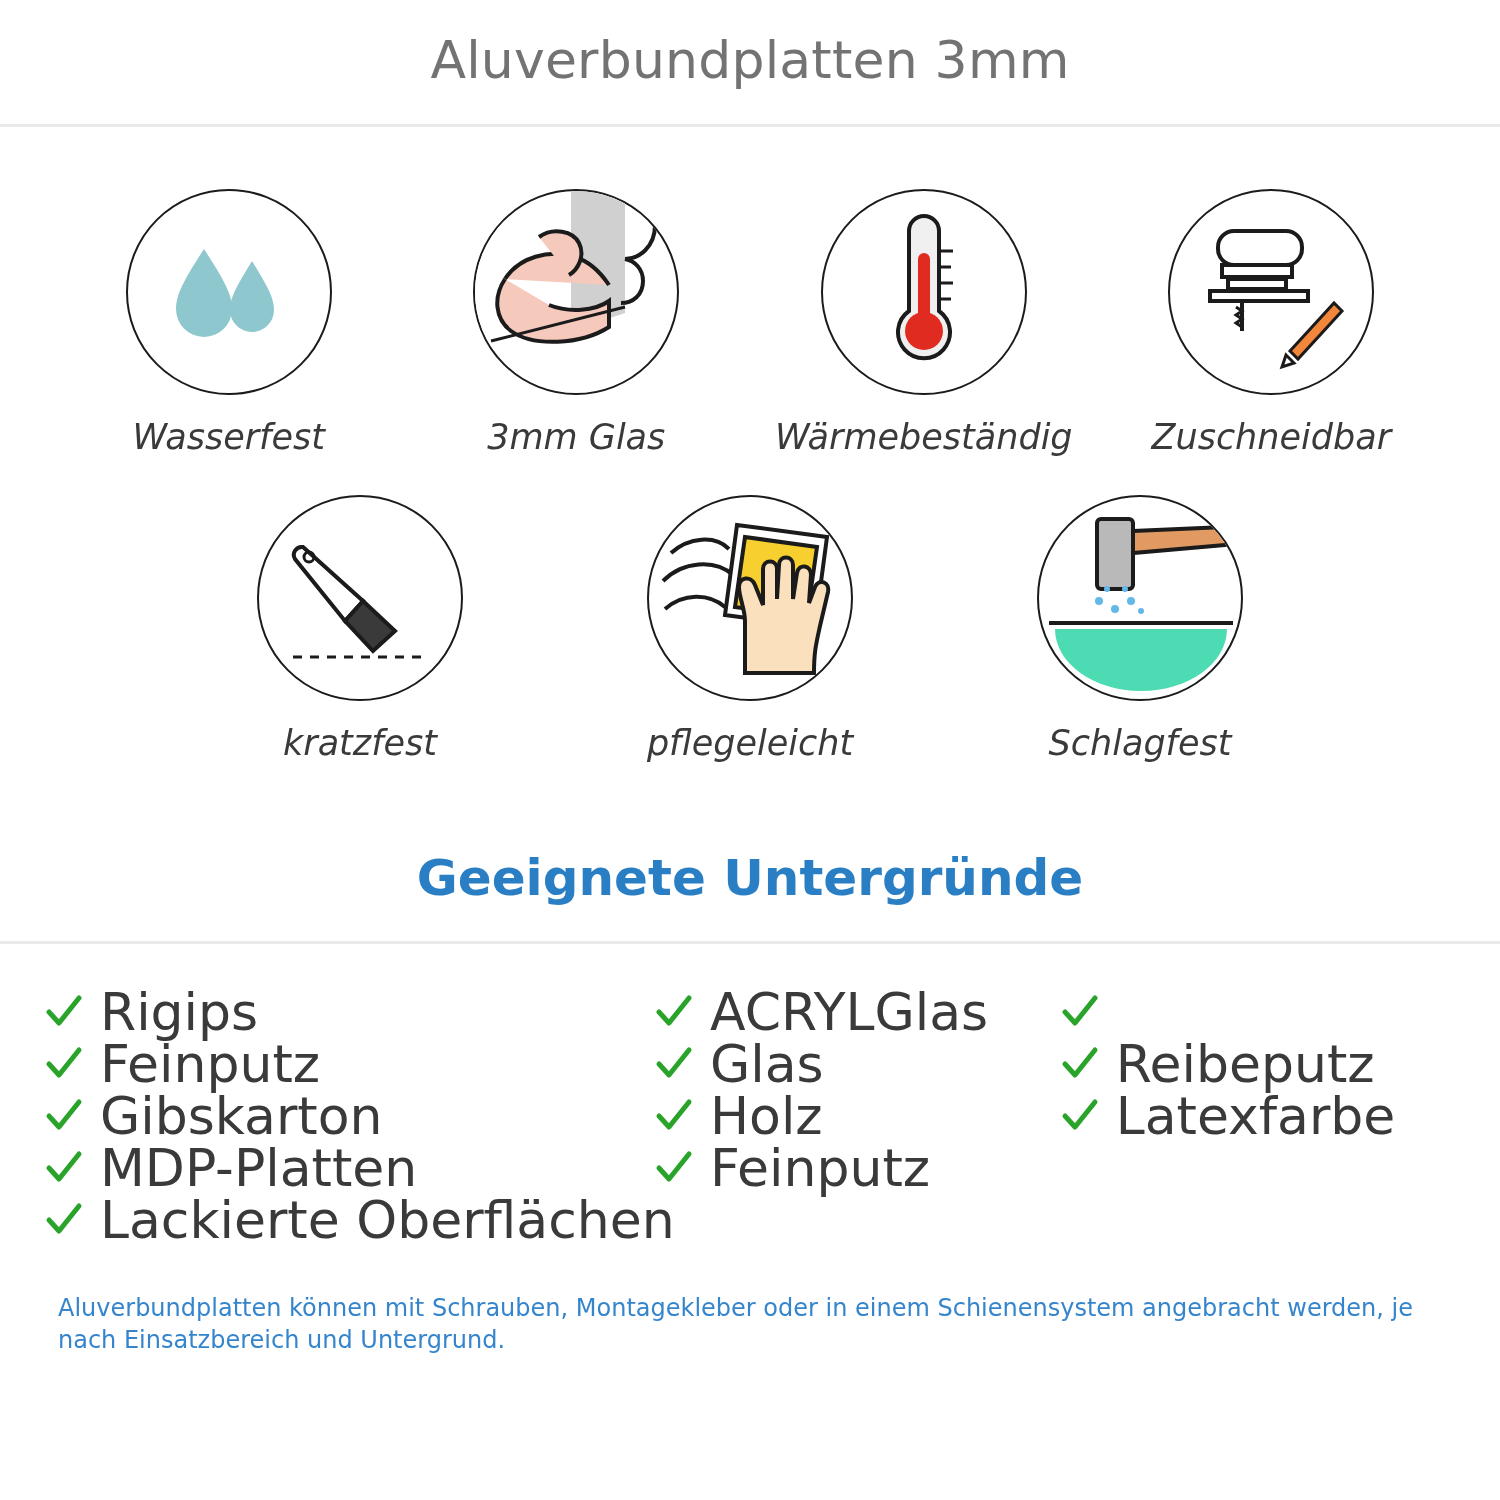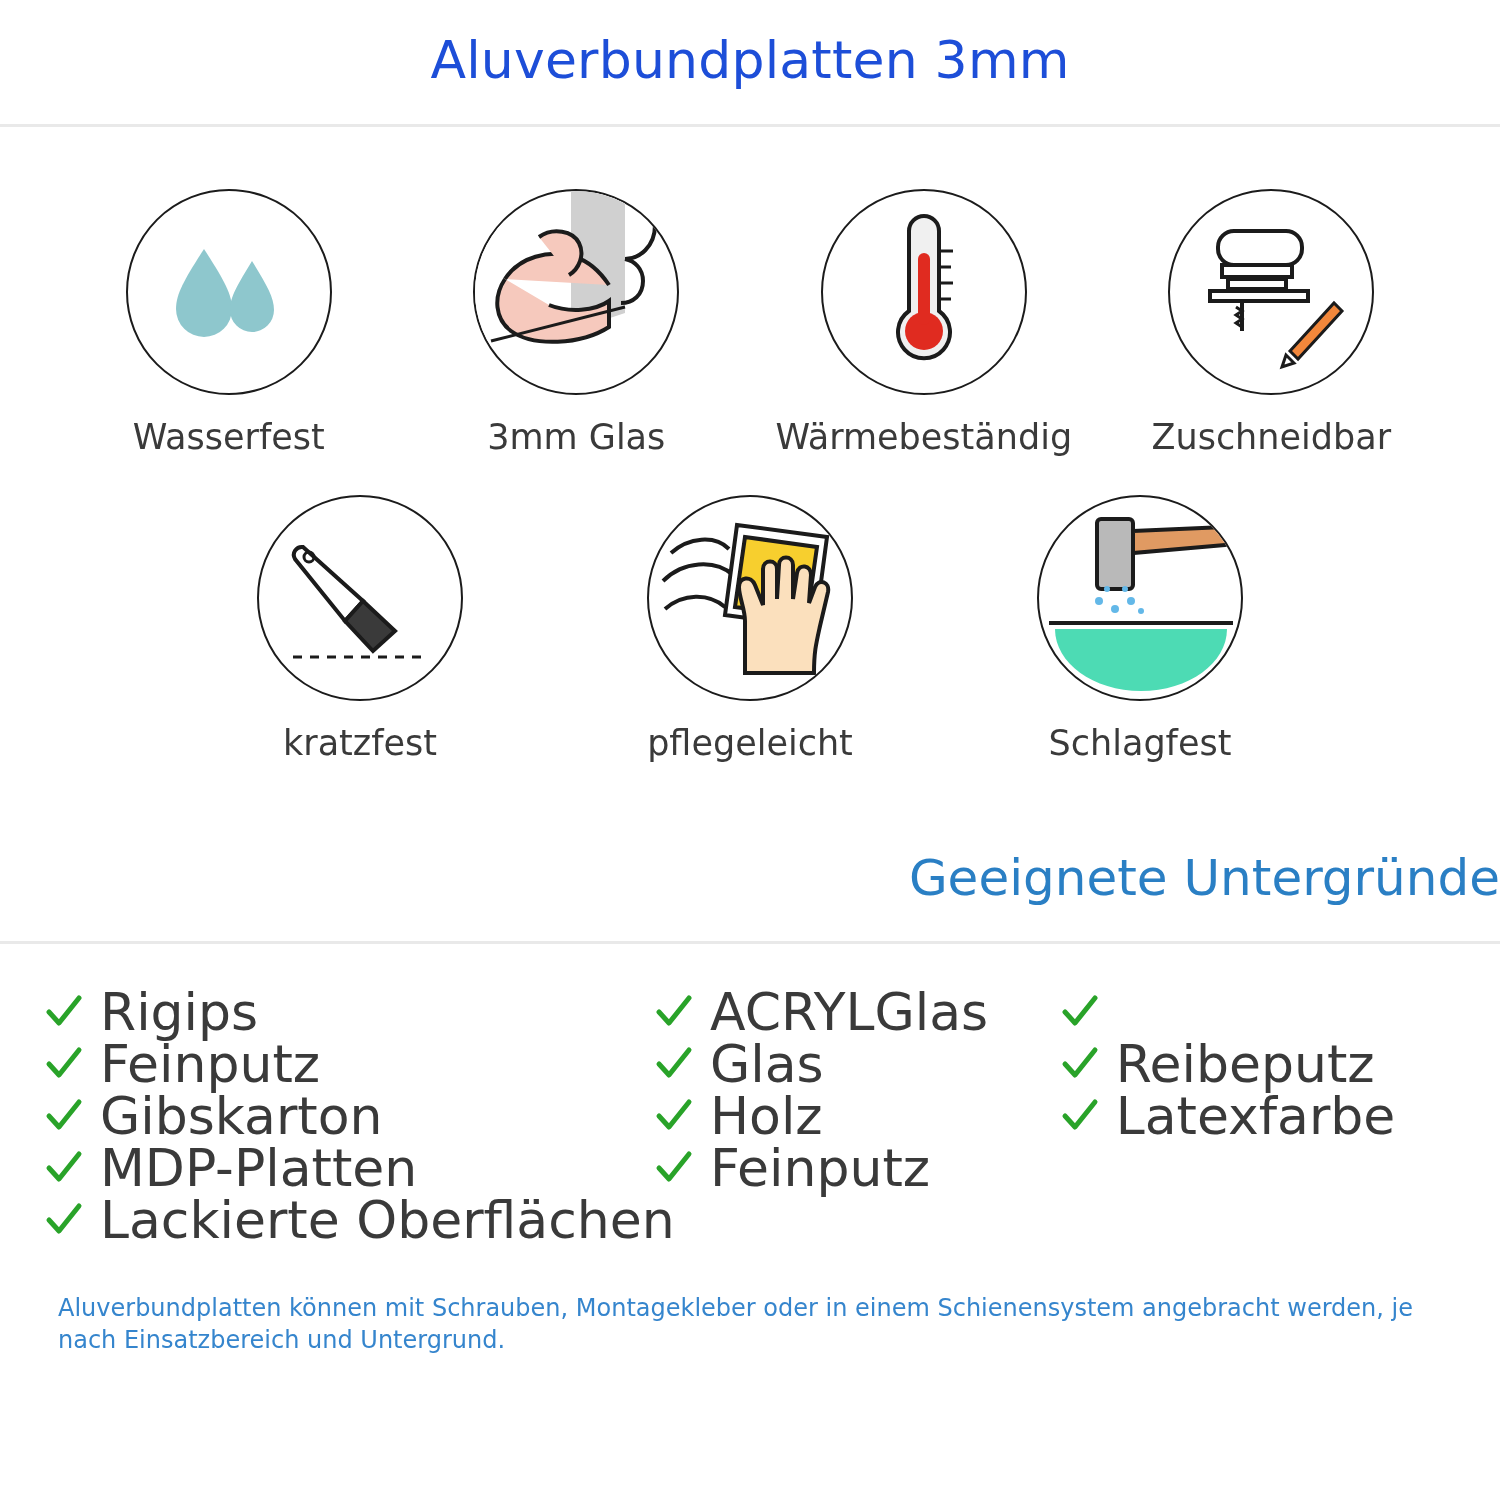--- a/index.html
+++ b/index.html
@@ -21,39 +21,40 @@
     box-sizing: border-box;
   }
 
   
   .title-block {
     text-align: center;
     padding-top: 30px;
   }
   .main-title {
     font-size: 52px;
-    color: #1d4ed8;
+    color: #737373;
     font-weight: 400;
     letter-spacing: 0.2px;
   }
   .rule {
     height: 3px;
     background: #e9e9e9;
     margin: 34px 0 0 0;
     width: 100%;
   }
 
   
   .features {
     padding: 0 55px;
   }
   .feature-row {
     display: flex;
     justify-content: center;
     align-items: flex-start;
+    font-style: italic;
   }
   .feature-row.row1 { margin-top: 62px; }
   .feature-row.row2 { margin-top: 38px; }
   .feature {
     width: 348px;
     display: flex;
     flex-direction: column;
     align-items: center;
   }
   .feature-row.row2 .feature { width: 390px; }
@@ -73,22 +74,22 @@
     color: #3a3a3a;
     font-weight: 400;
     text-align: center;
     white-space: nowrap;
   }
 
   
   .sub-title {
     font-size: 50px;
     color: #2a7fc4;
-    font-weight: 400;
-    text-align: right;
+    font-weight: 700;
+    text-align: center;
     margin-top: 86px;
   }
   .rule2 {
     height: 3px;
     background: #e9e9e9;
     margin-top: 34px;
     width: 100%;
   }
 
   

